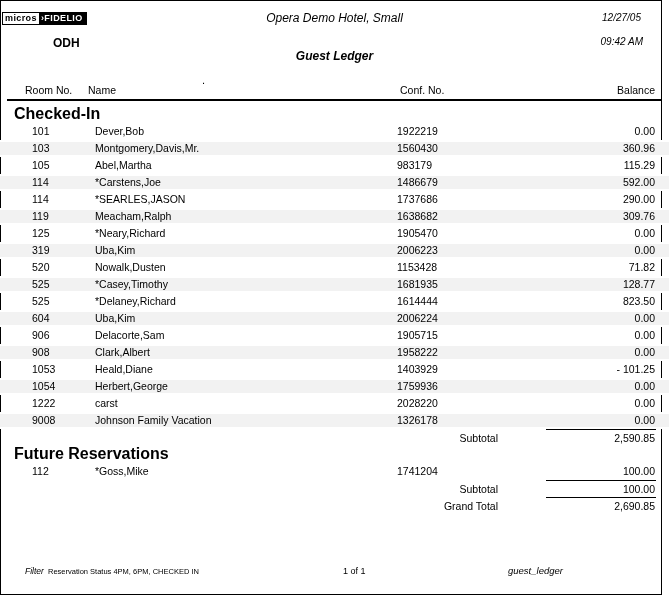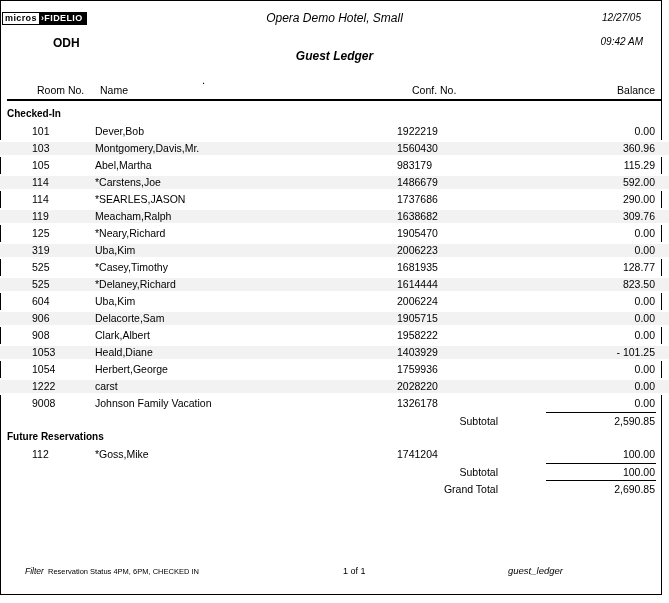--- a/index.html
+++ b/index.html
@@ -21,32 +21,32 @@
   .hotel-name { position:absolute; left:0; right:0; top:11px; text-align:center;
                 font-size:12px; font-style:italic; }
   .report-title { position:absolute; left:0; right:0; top:49px; text-align:center;
                   font-size:12px; font-style:italic; font-weight:bold; }
   .run-date { position:absolute; right:28px; top:12px; font-size:10px; font-style:italic; }
   .run-time { position:absolute; right:26px; top:36px; font-size:10px; font-style:italic; }
   .stray-mark { position:absolute; left:202px; top:74px; font-size:11px; }
 
   
   .col-headers {
-    position:absolute; top:84px; left:12px; right:0;
+    position:absolute; top:84px; left:0; right:0;
     display:grid; grid-template-columns:63px 302px 115px 1fr;
     padding:0 14px 0 25px; font-size:10.5px;
   }
   .col-conf { padding-left:10px; }
   .col-balance { text-align:right; }
   .header-rule { position:absolute; top:99px; left:7px; right:8px; border-top:2px solid #000; }
 
   
   .report-body { position:absolute; top:106px; left:0; right:0; }
-  .section-title { height:17px; line-height:16px; padding-left:7px;
-                   font-size:10px; font-weight:bold; }
+  .section-title { height:17px; line-height:16px; padding-left:14px;
+                   font-size:16px; font-weight:bold; }
   .data-row {
     display:grid; grid-template-columns:63px 302px 115px 1fr;
     padding:0 14px 0 32px; height:17px; line-height:17px; font-size:10.5px;
   }
   .data-row:nth-child(even) {
     background:#f2f2f2;
     box-shadow: inset 0 2px 0 #ffffff, inset 0 -2px 0 #ffffff;
   }
   .cell-balance { text-align:right; }
 
@@ -139,20 +139,26 @@
     <span class="cell-balance">0.00</span>
   </div>
 
   <div class="data-row">
     <span class="cell-room">319</span>
     <span class="cell-name">Uba,Kim</span>
     <span class="cell-conf">2006223</span>
     <span class="cell-balance">0.00</span>
   </div>
 
+  <div class="data-row">
+    <span class="cell-room">520</span>
+    <span class="cell-name">Nowalk,Dusten</span>
+    <span class="cell-conf">1153428</span>
+    <span class="cell-balance">71.82</span>
+  </div>
 
   <div class="data-row">
     <span class="cell-room">525</span>
     <span class="cell-name">*Casey,Timothy</span>
     <span class="cell-conf">1681935</span>
     <span class="cell-balance">128.77</span>
   </div>
 
   <div class="data-row">
     <span class="cell-room">525</span>

